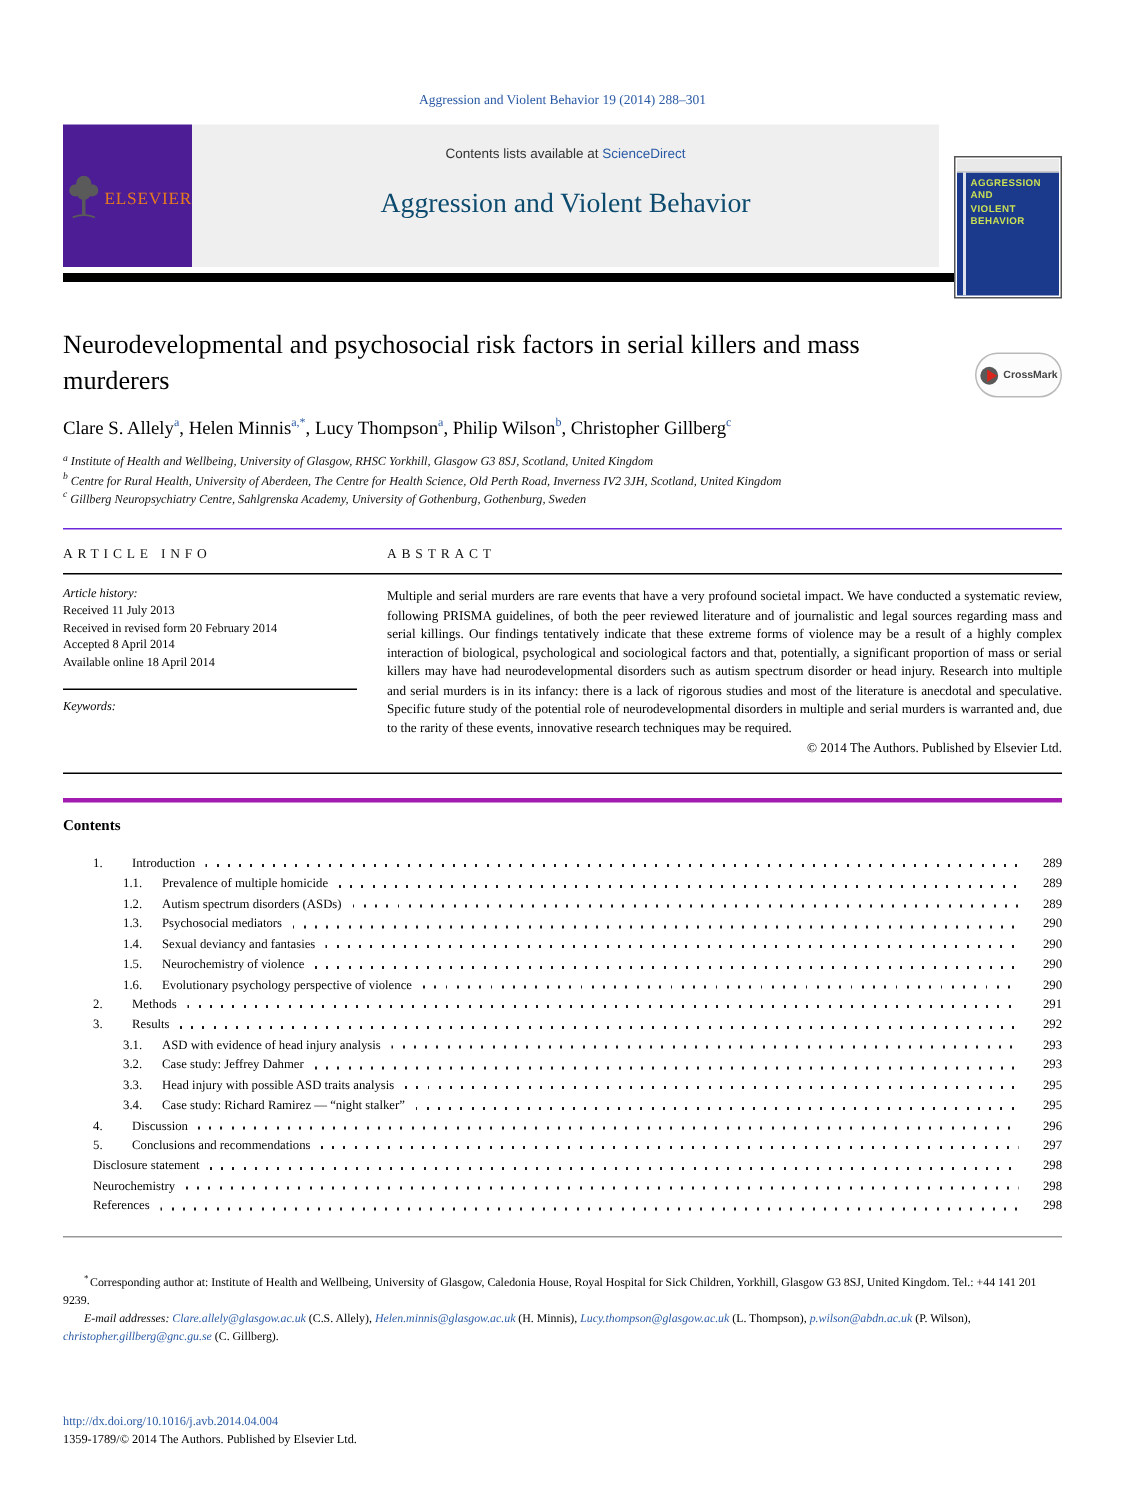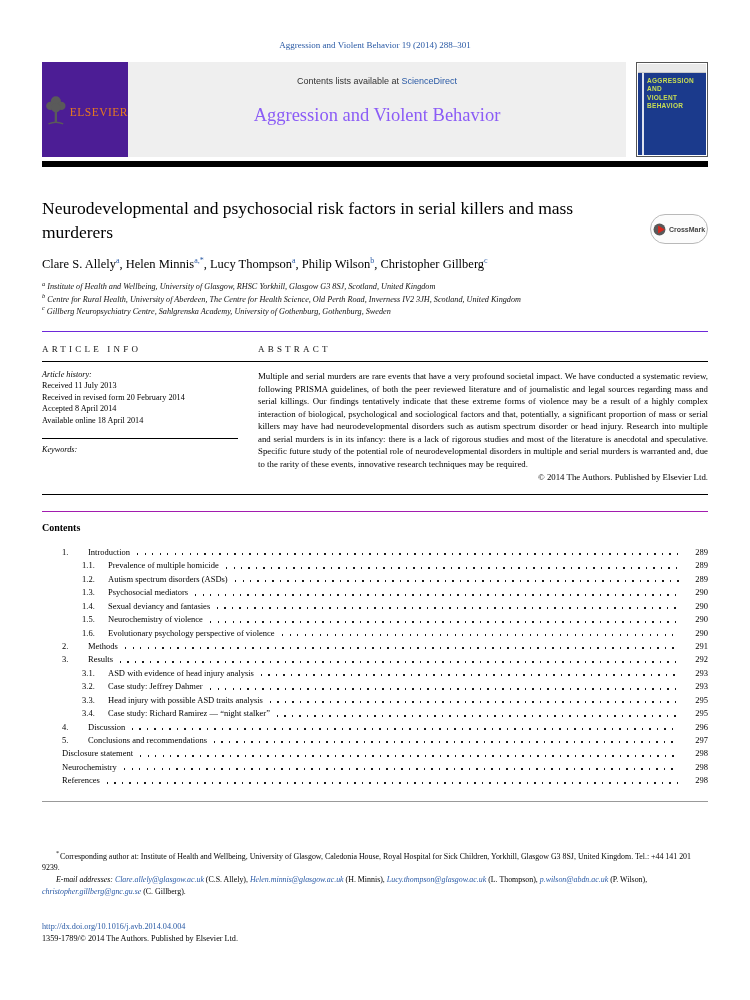--- a/index.html
+++ b/index.html
@@ -1,30 +1,30 @@
 <!DOCTYPE html>
 <html><head>
 <meta charset="utf-8">
 <style>
   *{margin:0;padding:0;box-sizing:border-box;}
   html,body{background:#fff;}
   body{width:750px;height:1000px;overflow:hidden;font-family:"Liberation Serif",serif;color:#000;}
-  a{text-decoration:none;color:inherit;cursor:pointer;}
+  a{text-decoration:none;color:inherit;cursor:pointer;margin-top:21px;}
   .page{position:relative;width:750px;height:1000px;padding:40px 42px 0;}
 
   .citation{display:block;text-align:center;font-size:9px;color:#2a5aa5;}
 
   .header-band{display:flex;margin-top:12px;height:95px;}
   .logo-box{width:86px;flex:none;display:flex;flex-direction:row;align-items:center;padding-top:3px;background:#4c1d95;}
   .tree{width:48px;height:60px;}
   .elsevier-word{font-size:11.5px;color:#e87a1e;letter-spacing:.5px;margin-top:1px;}
   .header-center{flex:1;background:#efefef;text-align:center;padding-top:14px;}
   .contents-line{font-family:"Liberation Sans",sans-serif;font-size:9px;color:#333;}
   .sd-link{color:#2a5aa5;}
-  .journal-title{font-size:18.5px;margin-top:19px;color:#8b5cf6;}
+  .journal-title{font-size:18.5px;margin-top:19px;color:#0c4a6e;}
   .cover-box{width:72px;height:95px;flex:none;margin-left:10px;border:1px solid #555;background:#fff;padding:1px;}
   .cover-inner{position:relative;width:100%;height:100%;background:#1b3a8c;overflow:hidden;}
   .cover-topband{height:9px;background:#e9e9e9;border-bottom:1px solid #c9c9c9;}
   .cover-strip{position:absolute;left:4px;top:9px;bottom:0;width:2px;background:rgba(255,255,255,.85);}
   .cover-titles{padding:4px 2px 0 9px;}
   .cover-line{font-family:"Liberation Sans",sans-serif;font-weight:700;font-size:6.5px;line-height:1.3;color:#c9df54;letter-spacing:.3px;}
 
   .black-bar{height:6px;background:#000;margin-top:4px;}
 
   .title-row{display:flex;margin-top:30px;align-items:flex-end;}
@@ -42,21 +42,21 @@
   .ia-left{width:200px;flex:none;}
   .ia-right{flex:1;padding-left:16px;}
   .ia-heading{font-size:9px;letter-spacing:3.2px;color:#111;}
   .ia-body-row{display:flex;padding:8px 0 12px;font-family:Liberation Serif, serif;}
   .info-label{font-style:italic;font-size:8.2px;margin-bottom:1px;}
   .info-line{font-size:8.2px;line-height:1.42;}
   .kw-block{margin-top:11px;border-top:1px solid #000;padding-top:6px;width:196px;}
   .abstract-text{font-size:8.8px;line-height:1.42;text-align:justify;}
   .abstract-copyright{font-size:8.8px;text-align:right;margin-top:2px;}
 
-  .contents-block{margin-top:16px;border-top:1px solid #a21caf;border-bottom:1px solid #999;padding:9px 0 13px;}
+  .contents-block{margin-top:16px;border-top:3px solid #a21caf;border-bottom:1px solid #999;padding:9px 0 13px;}
   .contents-heading{font-size:10px;font-weight:700;margin:1px 0 13px;}
   .toc-list{font-size:8.5px;}
   .toc-row{display:flex;line-height:1.58;}
   .toc-num{width:46px;flex:none;padding-left:20px;}
   .toc-row.lv1 .toc-num{padding-left:40px;width:66px;}
   .toc-row.lv2{padding-left:20px;}
   .toc-dots{flex:1;align-self:flex-end;height:2px;margin:0 3px 4px 7px;background-image:repeating-linear-gradient(to right,#1a1a1a 0 1.3px,transparent 1.3px 7.5px);}
   .toc-page{width:26px;flex:none;text-align:right;}
 
   .footnotes{position:absolute;left:42px;right:42px;top:849px;font-size:7.9px;line-height:1.5;}

